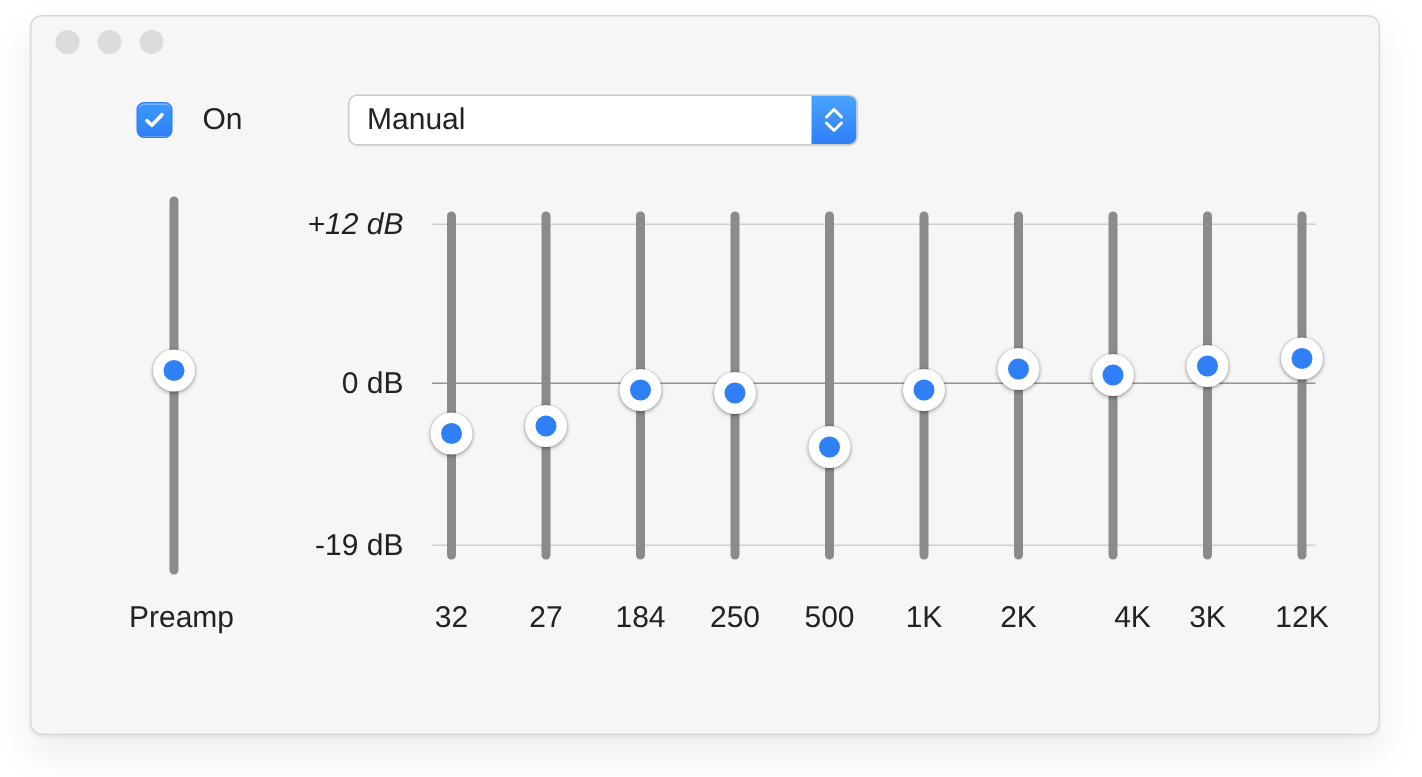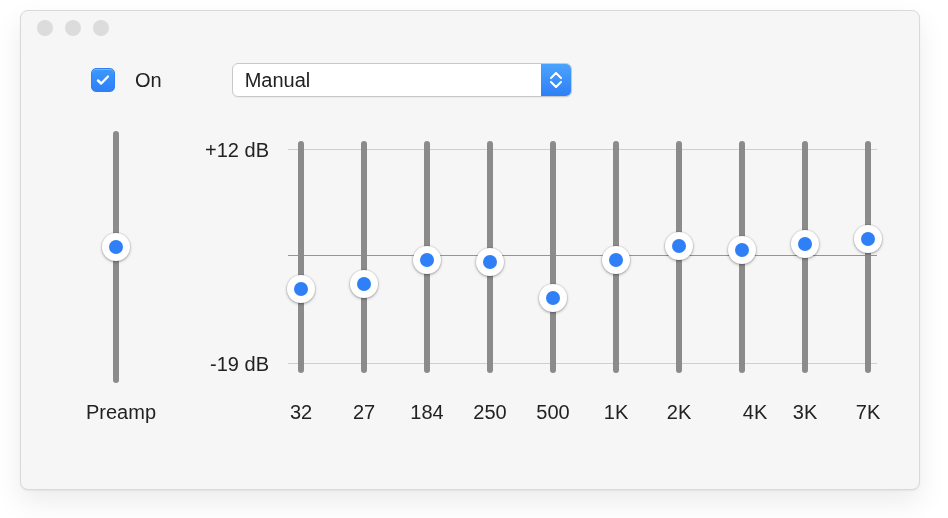--- a/index.html
+++ b/index.html
@@ -103,21 +103,21 @@
     height: 340px;
   }
   .scale-label {
     position: absolute;
     left: 118px;
     width: 100px;
     text-align: right;
     font-size: 20px;
     color: #222;
   }
-  .scale-top    { top: 12px; }
+  .scale-top    { top: 12px; font-style: italic; }
   .scale-mid    { top: 118px; }
   .scale-bot    { top: 226px; }
   .gridline {
     position: absolute;
     left: 237px;
     right: 12px;
     border-top: 1px solid #b6b6b6;
     opacity: 0.6;
   }
   .grid-top { top: 22px; }
@@ -214,20 +214,21 @@
           </svg>
         <svg width="14" height="8" viewBox="0 0 14 8">
             <path d="M2 2 L7 7 L12 2" stroke="#fff" stroke-width="2" fill="none" stroke-linecap="round" stroke-linejoin="round"></path>
           </svg>
       </div>
     </div>
   </div>
 
   <div class="eqarea">
     <div class="scale-label scale-top">+12 dB</div>
+    <div class="scale-label scale-mid">0 dB</div>
     <div class="scale-label scale-bot">-19 dB</div>
 
     <div class="gridline grid-top"></div>
     <div class="gridline grid-mid"></div>
     <div class="gridline grid-bot"></div>
 
     <div class="preamp-slider">
       <div class="track"></div>
       <div class="knob" id="preamp-knob" style="top: 116.167px;"></div>
     </div>
@@ -280,17 +281,17 @@
       <div id="band-labels">
           <div class="band-label" style="left: 250px;">32</div>
           <div class="band-label" style="left: 313px;">27</div>
           <div class="band-label" style="left: 376px;">184</div>
           <div class="band-label" style="left: 439px;">250</div>
           <div class="band-label" style="left: 502px;">500</div>
           <div class="band-label" style="left: 565px;">1K</div>
           <div class="band-label" style="left: 628px; text-align: center;">2K</div>
           <div class="band-label" style="left: 704px;">4K</div>
           <div class="band-label" style="left: 754px;">3K</div>
-          <div class="band-label" style="left: 817px;">7K</div>
+          <div class="band-label" style="left: 817px;">12K</div>
         </div>
     </div>
   </div>
 </div>
 
 </body></html>

